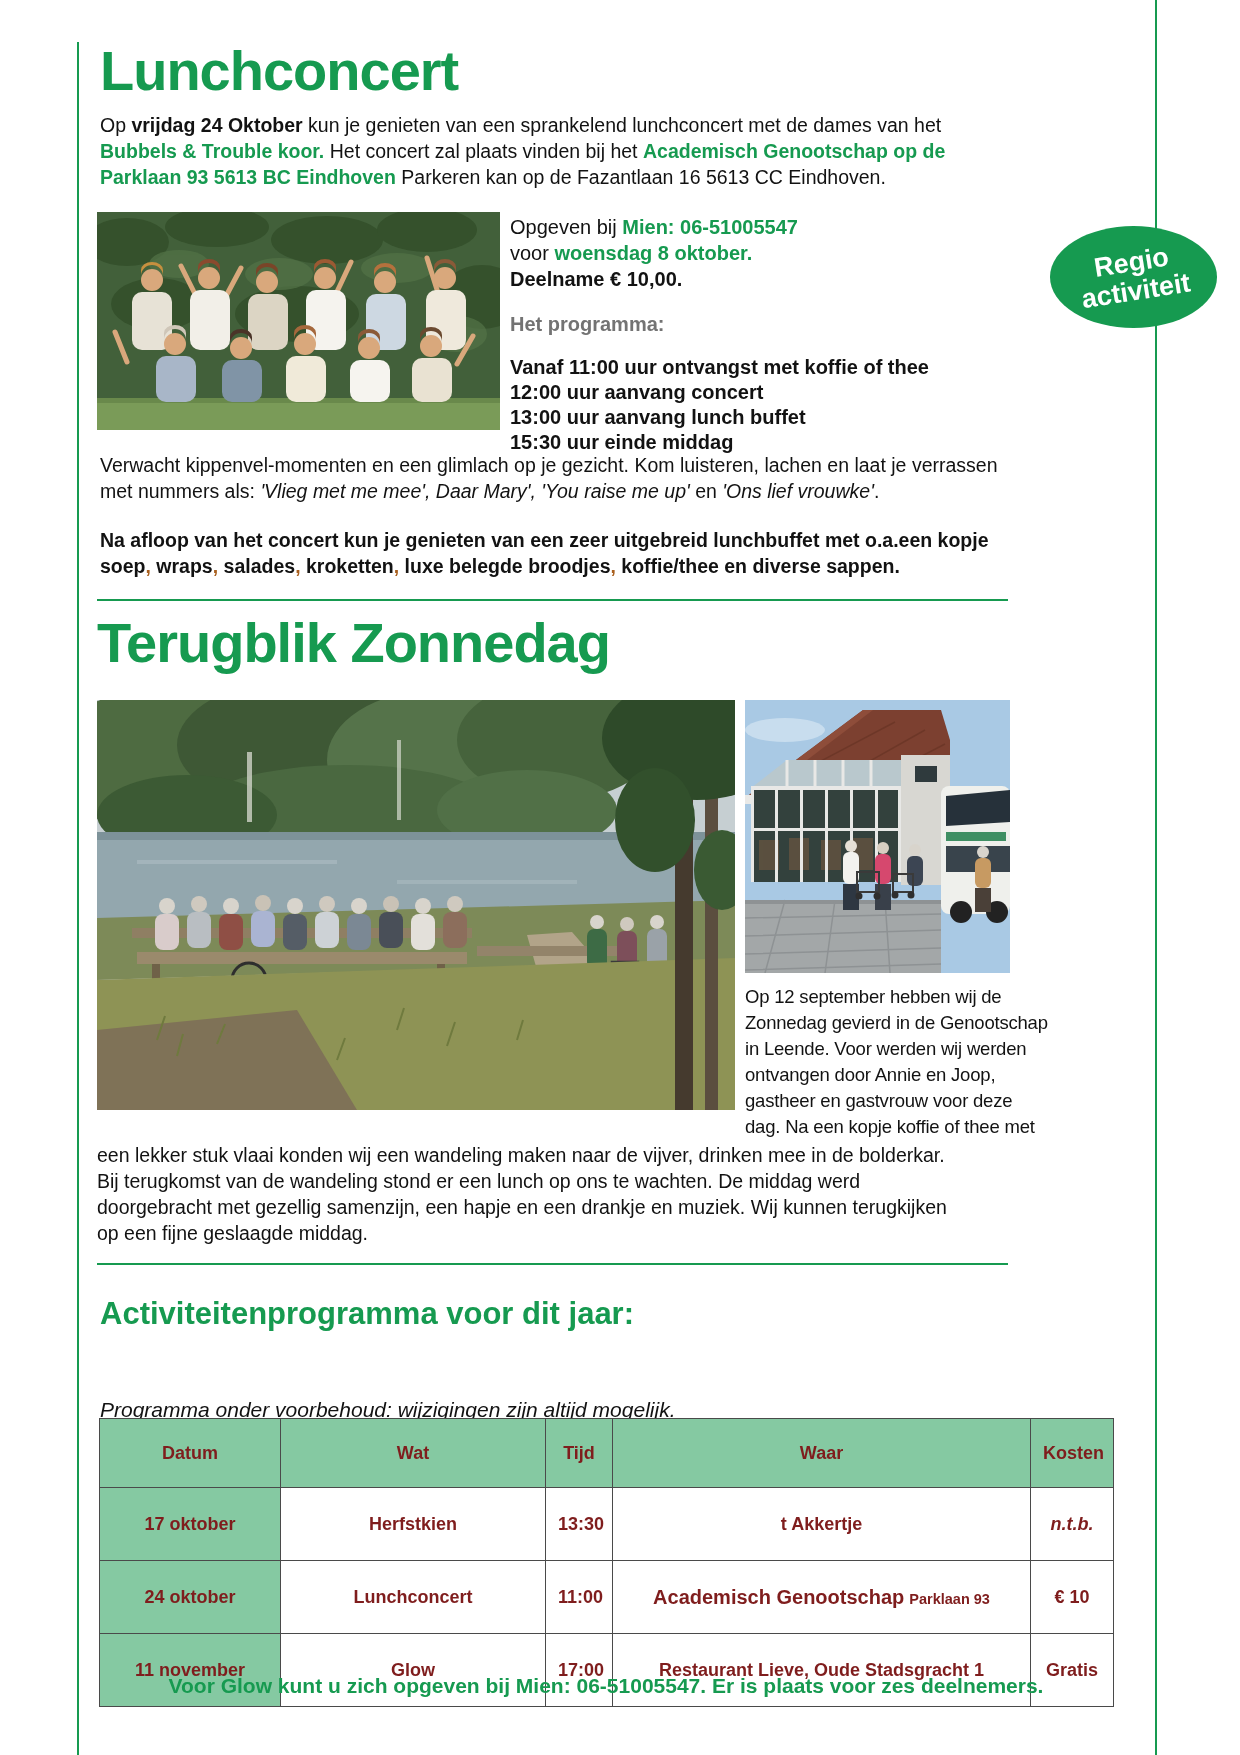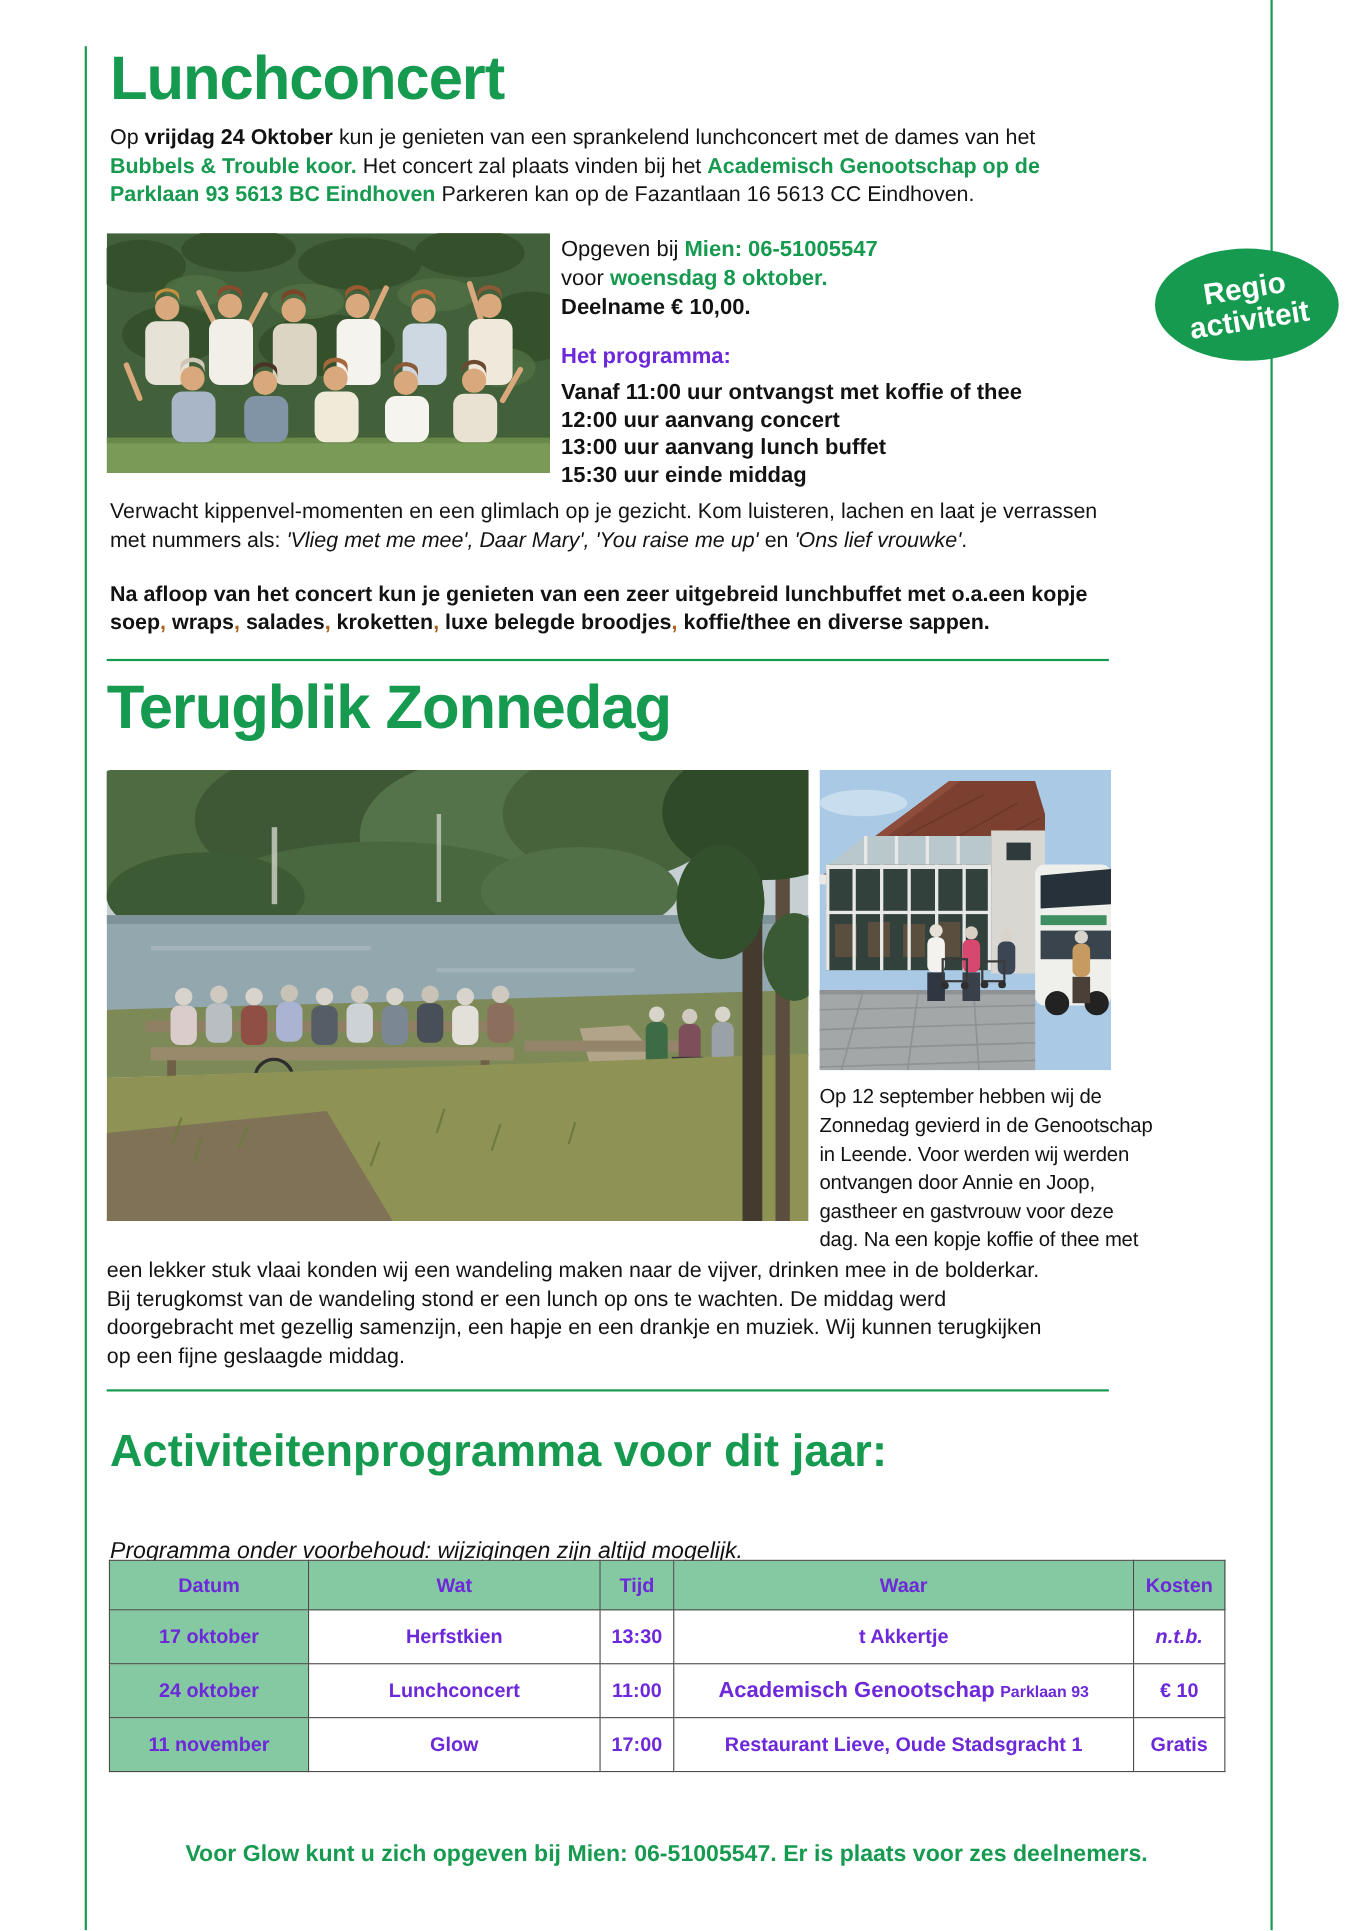--- a/index.html
+++ b/index.html
@@ -1,37 +1,37 @@
 <!DOCTYPE html>
 <html><head>
 <meta charset="utf-8">
 <style>
   html,body{margin:0;padding:0;background:#fff;}
   .page{position:relative;width:1240px;height:1755px;background:#ffffff;
         font-family:"Liberation Sans","DejaVu Sans",sans-serif;color:#121212;overflow:hidden;}
   .vline{position:absolute;width:2px;background:#169a50;}
   .divider{position:absolute;height:2px;background:#169a50;}
   .h1{position:absolute;font-weight:700;color:#169a50;font-size:56px;line-height:58px;letter-spacing:-1px;}
-  .h2{position:absolute;font-weight:700;color:#169a50;font-size:41px;}
+  .h2{position:absolute;font-weight:700;color:#169a50;font-size:31px;}
   .body-text{position:absolute;font-size:19.5px;line-height:26px;}
   .b{font-weight:700;}
   .g{font-weight:700;color:#169a50;}
   .it{font-style:italic;}
   .comma{font-weight:700;color:#a95f1d;}
   .register{position:absolute;font-size:20px;line-height:26px;}
   .program{position:absolute;font-size:20px;line-height:25px;font-weight:700;}
-  .program .head{color:#6d28d9;margin-bottom:8px;}
+  .program .head{color:#737373;margin-bottom:18px;}
   .badge{position:absolute;left:1050px;top:226px;width:167px;height:102px;background:#169a50;
          border-radius:50%;display:flex;align-items:center;justify-content:center;}
   .badge-inner{transform:rotate(-9deg);color:#fff;font-weight:700;font-size:27px;line-height:29px;text-align:center;}
   .side-text{position:absolute;font-size:18.5px;line-height:26px;letter-spacing:-0.2px;}
   .note{position:absolute;font-style:italic;font-size:21px;}
   table.acts{position:absolute;left:99px;top:1418px;width:1014px;border-collapse:collapse;table-layout:fixed;}
   table.acts th,table.acts td{border:1px solid #4a4a4a;text-align:center;vertical-align:middle;
-         font-weight:700;font-size:18px;padding:0;color:#6d28d9;}
+         font-weight:700;font-size:18px;padding:12px;color:#7f1d1d;}
   table.acts th{background:#85c9a2;height:44px;}
   table.acts td{height:48px;background:#fff;}
   table.acts td.datum{background:#85c9a2;}
   .cell-it{font-style:italic;font-weight:400;font-size:18px;}
   .cell-it-b{font-style:italic;font-weight:700;font-size:18px;}
   .waar-big{font-size:20px;}
   .suffix{font-size:14.5px;}
   .footer-note{position:absolute;left:99px;top:1674px;width:1014px;text-align:center;
          font-weight:700;color:#169a50;font-size:21px;}
   svg.photo{position:absolute;display:block;}

